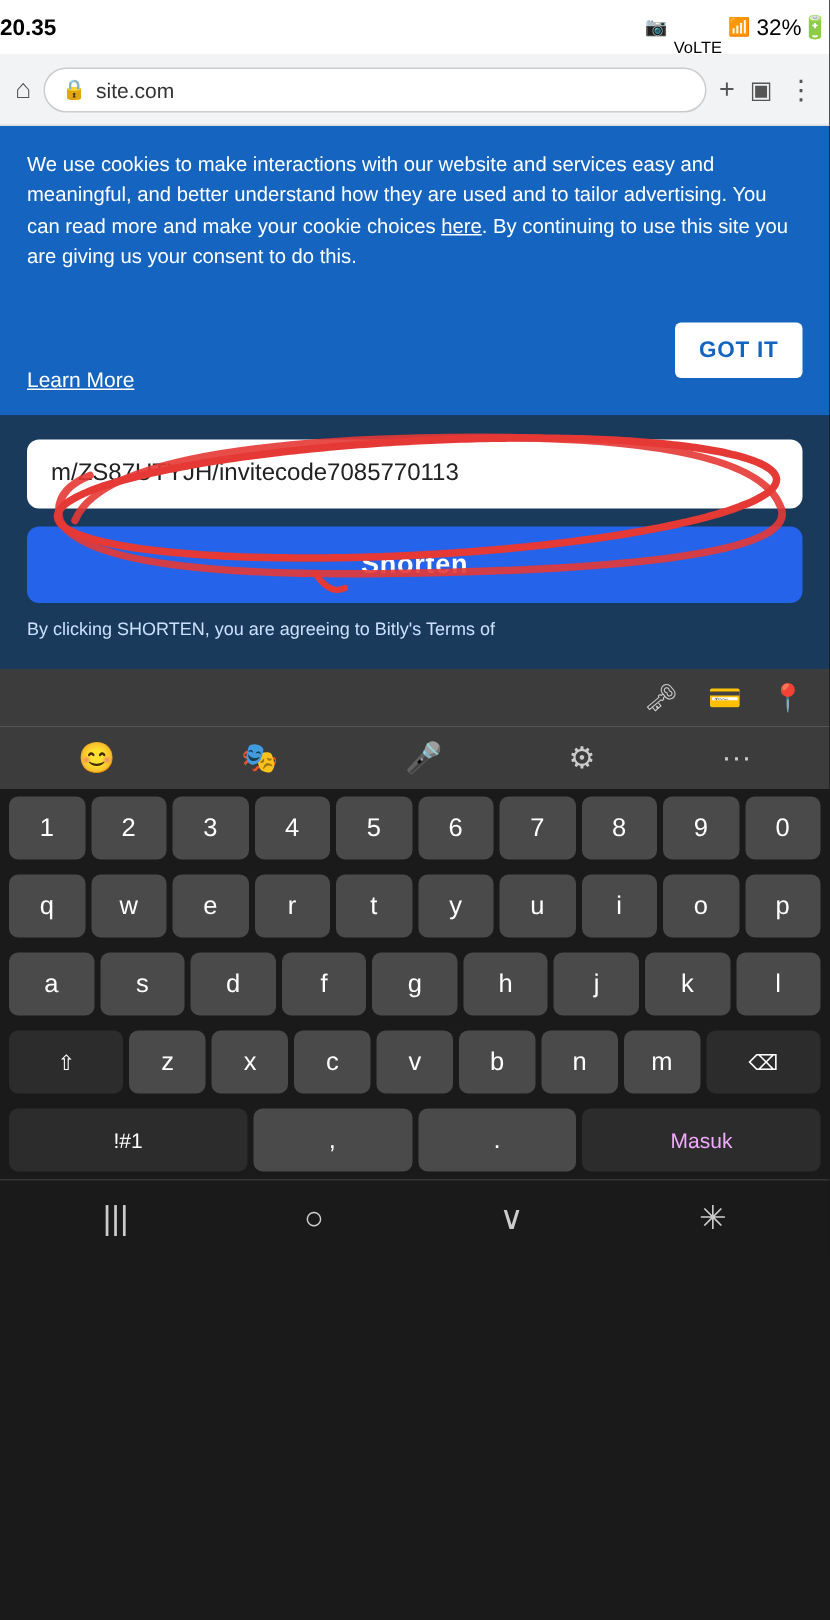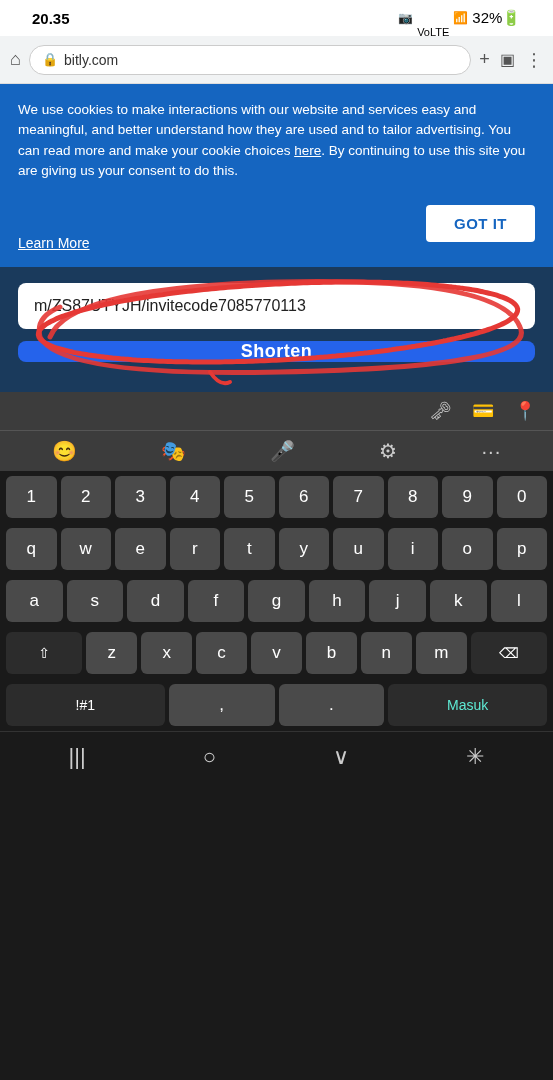--- a/index.html
+++ b/index.html
@@ -12,21 +12,21 @@
       overflow: hidden;
       position: relative;
     }
 
     
     .status-bar {
       background: #fff;
       display: flex;
       justify-content: space-between;
       align-items: center;
-      padding: 6px 32px;
+      padding: 6px 0;
       height: 36px;
     }
     .status-time {
       font-size: 15px;
       font-weight: 600;
       color: #000;
     }
     .status-icons {
       display: flex;
       align-items: center;
@@ -72,21 +72,21 @@
 
     
     .cookie-banner {
       background: #1565c0;
       color: #fff;
       padding: 16px 18px;
     }
     .cookie-text {
       font-size: 13.5px;
       line-height: 1.5;
-      margin-bottom: 14px;
+      margin-bottom: 24px;
     }
     .cookie-text a {
       color: #fff;
       text-decoration: underline;
     }
     .cookie-actions {
       display: flex;
       align-items: center;
       justify-content: space-between;
     }
@@ -97,21 +97,21 @@
       background: none;
       border: none;
       cursor: pointer;
       margin-top: 40px;
     }
     .got-it-btn {
       background: #fff;
       color: #1565c0;
       border: none;
       border-radius: 4px;
-      padding: 10px 28px;
+      padding: 10px 16px;
       font-size: 15px;
       font-weight: 700;
       cursor: pointer;
       letter-spacing: 0.5px;
     }
 
     
     .main-content {
       background: #1a3a5c;
       padding: 16px 18px 20px;
@@ -136,20 +136,21 @@
       background: transparent;
     }
 
     
     .shorten-btn {
       background: #2563eb;
       color: #fff;
       border: none;
       border-radius: 8px;
       width: 100%;
+      padding: 15px;
       font-size: 18px;
       font-weight: 600;
       letter-spacing: 0.5px;
       cursor: pointer;
       margin-bottom: 10px;
     }
 
     .terms-text {
       font-size: 12px;
       color: #cce0ff;
@@ -210,21 +211,21 @@
     }
     .key.wide {
       flex: 1.5;
     }
     .key.space {
       flex: 4;
       font-size: 13px;
       color: #aaa;
     }
     .key.accent {
-      color: #5eead4;
+      color: #f0abfc;
       font-size: 14px;
     }
 
     
     .nav-bar {
       background: #1a1a1a;
       display: flex;
       justify-content: space-around;
       align-items: center;
       padding: 12px 10px;
@@ -246,21 +247,21 @@
     <span style="font-size:11px;margin-top:28px;">VoLTE</span>
     <span>📶</span>
     <span style="font-size:15px;">32%🔋</span>
   </div>
 </div>
 
 <div class="browser-bar">
   <span class="browser-home-icon">⌂</span>
   <div class="browser-url-box">
     <span class="lock-icon">🔒</span>
-    <span>bitly.com</span>
+    <span>site.com</span>
   </div>
   <div class="browser-actions">
     <span>+</span>
     <span style="font-size:16px;">▣</span>
     <span>⋮</span>
   </div>
 </div>
 
 <div class="cookie-banner">
   <p class="cookie-text">
@@ -282,20 +283,21 @@
 
     <path d="M 200,105 Q 210,120 220,115" fill="none" stroke="#e53935" stroke-width="4" stroke-linecap="round"></path>
   </svg>
 
   <div class="input-area" style="z-index:5;position:relative;">
     <input class="url-input" type="text" value="m/ZS87UTYJH/invitecode7085770113" readonly="" style="">
   </div>
 
   <button class="shorten-btn">Shorten</button>
 
+  <p class="terms-text">By clicking SHORTEN, you are agreeing to Bitly's Terms of</p>
 </div>
 
 <div class="keyboard-toolbar">
   <span class="toolbar-icon">🗝</span>
   <span class="toolbar-icon">💳</span>
   <span class="toolbar-icon">📍</span>
 </div>
 
 <div class="keyboard-special-row">
   <span class="special-key">😊</span>

